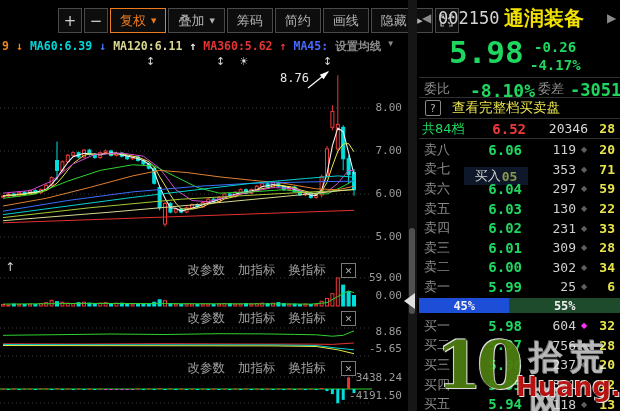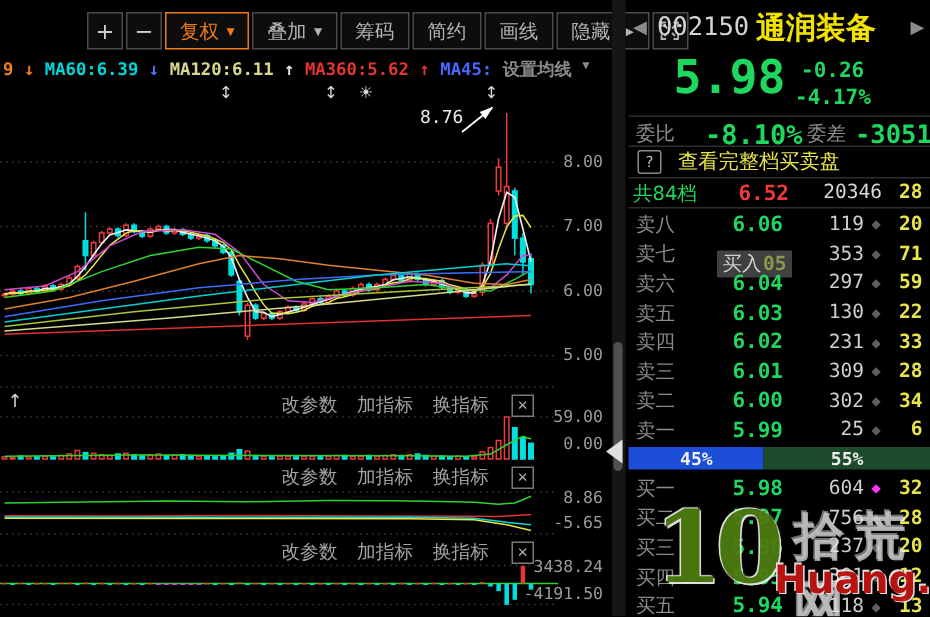--- a/index.html
+++ b/index.html
@@ -24,21 +24,21 @@
           display:flex;align-items:center;justify-content:center;margin-left:2px;}
   .marker{position:absolute;top:55px;color:#d8d8d8;font-size:11px;}
   
   .sep{position:absolute;left:419px;width:201px;height:1px;background:#2e2e2e;}
   .ob-row{display:flex;align-items:center;height:19.6px;}
   .ob-label{width:40px;padding-left:5px;color:#8a8a8a;font-size:13px;}
   .ob-price{width:58px;text-align:right;font:bold 14px "DejaVu Sans Mono",monospace;color:#1fd75f;position:relative;}
   .ob-vol{width:54px;text-align:right;font:13px "DejaVu Sans Mono",monospace;color:#cfcfcf;}
   .ob-d{width:16px;text-align:center;font-size:8px;}
   .ob-extra{flex:1;text-align:right;padding-right:5px;font:bold 13px "DejaVu Sans Mono",monospace;color:#e8e44c;}
-  .hoverbox{position:absolute;right:-6px;top:-2px;width:50px;height:18px;background:#404040;
+  .hoverbox{position:absolute;right:-6px;top:-2px;width:64px;height:18px;background:#0f172a;
             display:flex;align-items:center;justify-content:center;color:#d0d0d0;
             font:13px "DejaVu Sans",sans-serif;}
   .hoverbox .rem{color:#8a9a4a;font:bold 13px "DejaVu Sans Mono",monospace;margin-left:1px;}
   #ratio-bar{position:absolute;left:419px;top:298px;width:201px;height:15px;display:flex;}
   #ratio-bar div{display:flex;align-items:center;justify-content:center;color:#f0f0f0;
                  font:bold 12px "DejaVu Sans Mono",monospace;}
   
   #wm{position:absolute;left:436px;top:330px;width:184px;height:81px;pointer-events:none;opacity:.95;}
   #wm .n10{position:absolute;left:0;top:-4px;font:bold 66px "DejaVu Serif",serif;color:#4d7c0f;
            letter-spacing:-5px;text-shadow:0 0 2px #ddd,1px 1px 0 #eee,-1px -1px 0 #eee;}

